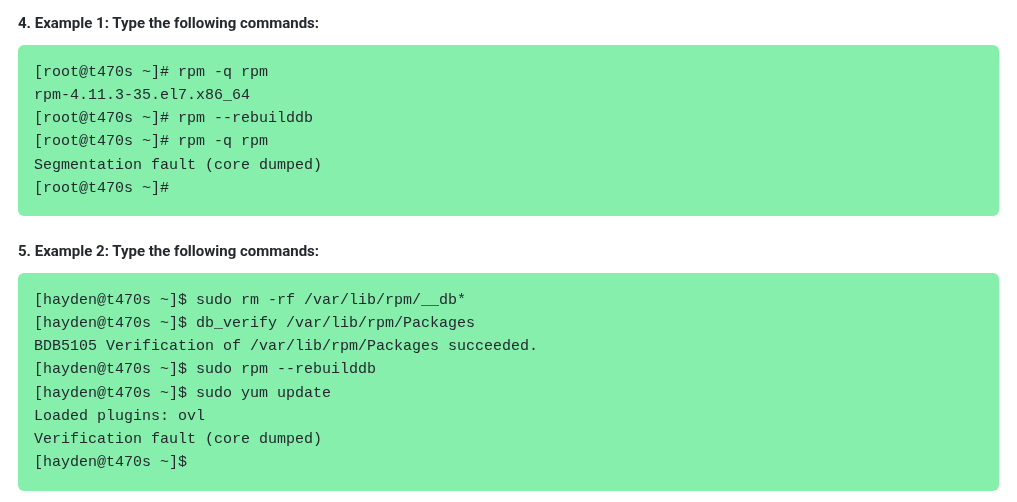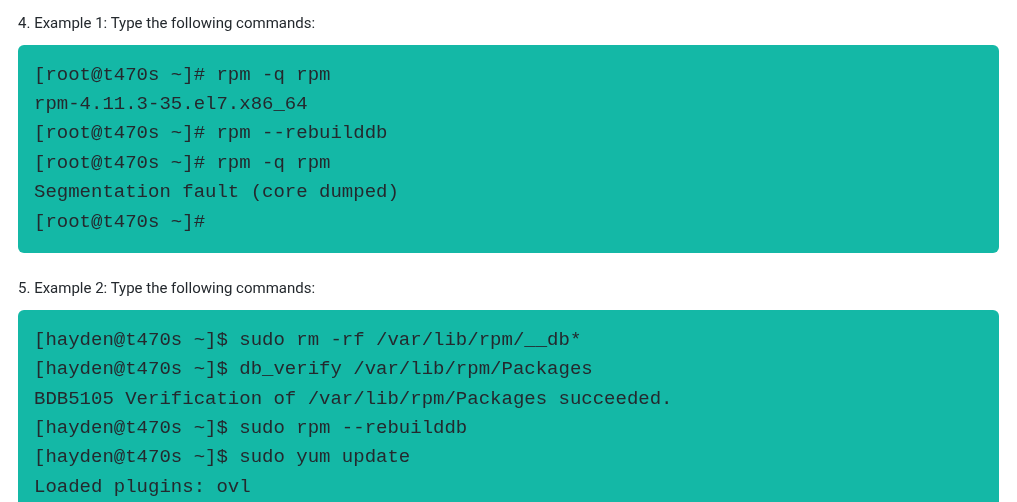--- a/index.html
+++ b/index.html
@@ -6,33 +6,34 @@
     font-family: -apple-system, BlinkMacSystemFont, "Segoe UI", Roboto, Helvetica, Arial, sans-serif;
     color: #24292e;
     background: #fff;
     margin: 0;
     padding: 12px 18px;
     font-size: 15px;
     line-height: 1.5;
   }
   .list-item {
     margin-bottom: 8px;
+    font-weight: bold;
   }
   .item-number {
     display: inline;
   }
   .item-text {
     display: inline;
   }
   pre {
-    background: #14b8a6;
+    background: #86efac;
     border-radius: 6px;
     padding: 16px;
     font-family: SFMono-Regular, Consolas, "Liberation Mono", Menlo, monospace;
-    font-size: 19px;
+    font-size: 15px;
     line-height: 1.55;
     color: #24292e;
     overflow-x: auto;
     margin: 10px 0 24px 0;
     white-space: pre;
   }
 </style>
 </head>
 <body>
 

